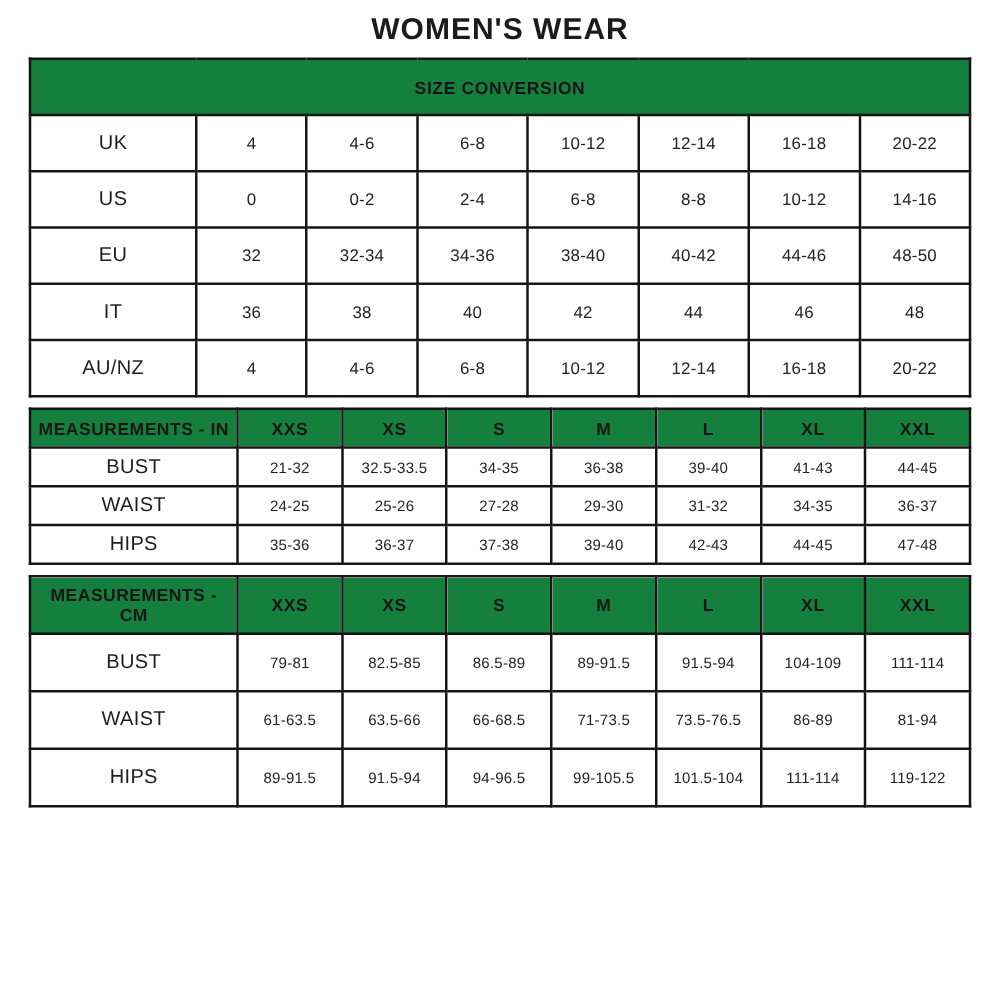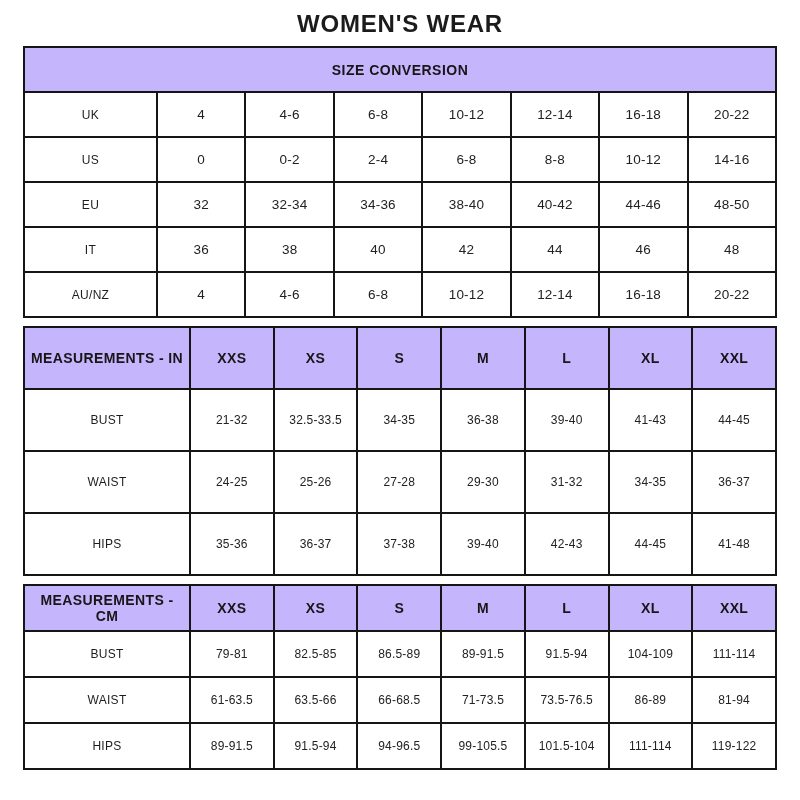--- a/index.html
+++ b/index.html
@@ -33,42 +33,42 @@
     margin: 0 auto 8px auto;
   }
   table.tbl td {
     border: 2px solid #151515;
     text-align: center;
     vertical-align: middle;
     padding: 0 2px;
     overflow: hidden;
   }
   .t1 tr { height: 45px; }
-  .t2 tr, .t3 tr { height: 62px; }
+  .t2 tr, .t3 tr { height: 31px; }
   .t3 tr { height: 46px; }
-  .gray { background: #c4b5fd; }
+  .gray { background: #15803d; }
   .tblhdr {
     font-weight: bold;
     font-size: 14px;
     letter-spacing: 0.5px;
     color: #161616;
   }
   .colhdr {
     font-size: 14px;
     letter-spacing: 0.4px;
     color: #1c1c1c;
   }
   .colhdr-bold {
     font-weight: bold;
     font-size: 14px;
     letter-spacing: 0.4px;
     color: #161616;
   }
   .rowlabel {
-    font-size: 12px;
+    font-size: 16px;
     letter-spacing: 0.3px;
     color: #1d1d1d;
   }
   .val {
     font-size: 13.5px;
     letter-spacing: 0.2px;
     color: #222222;
   }
   .valsm {
     font-size: 12px;
@@ -194,21 +194,21 @@
       <td class="valsm">36-37</td>
     </tr>
     <tr>
       <td class="rowlabel">HIPS</td>
       <td class="valsm">35-36</td>
       <td class="valsm">36-37</td>
       <td class="valsm">37-38</td>
       <td class="valsm">39-40</td>
       <td class="valsm">42-43</td>
       <td class="valsm">44-45</td>
-      <td class="valsm">41-48</td>
+      <td class="valsm">47-48</td>
     </tr>
   </tbody>
     </table>
 
   <table class="tbl t3">
     <colgroup>
       <col style="width:166px">
       <col>
         <col>
         <col>

